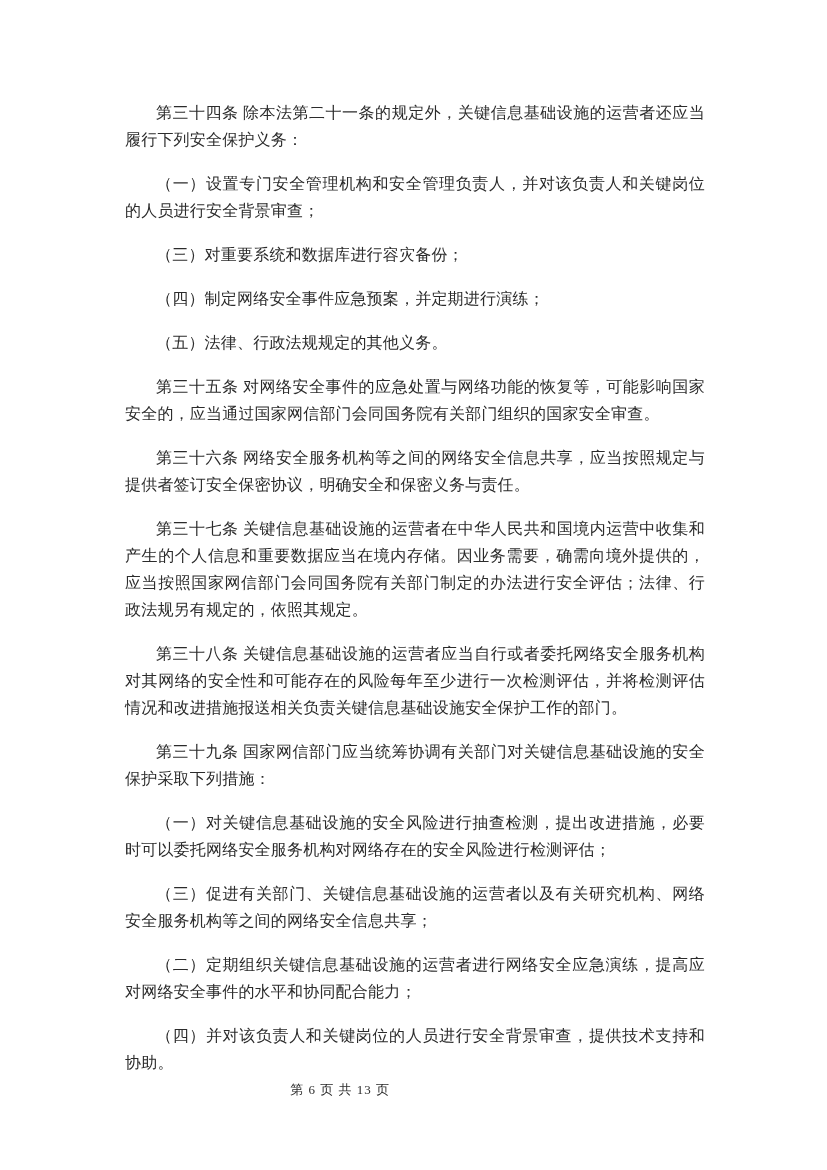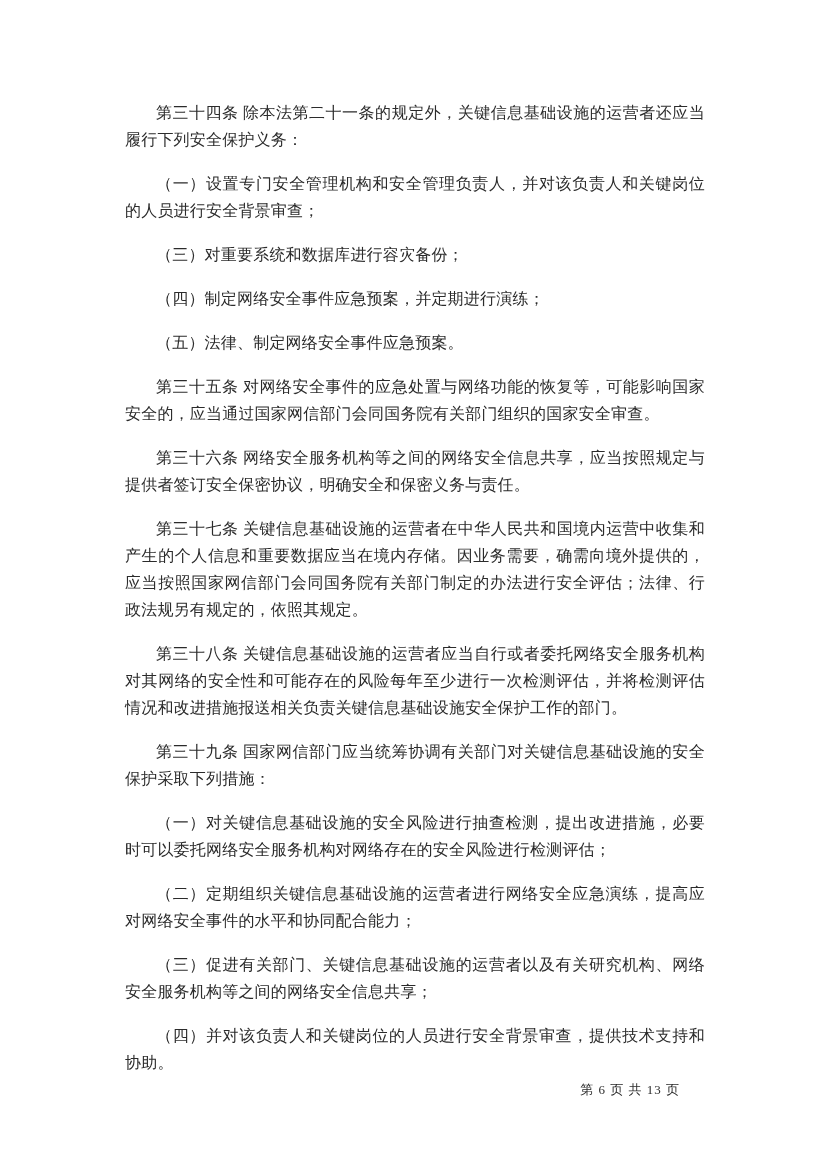--- a/index.html
+++ b/index.html
@@ -28,44 +28,44 @@
     line-height: 27px;
     text-align: justify;
     text-indent: 31px;
     letter-spacing: 0.2px;
   }
   .footer {
     position: absolute;
     top: 1082px;
     left: 0;
     width: 680px;
-    text-align: right;
+    text-align: center;
     font-size: 13px;
     line-height: 16px;
     color: #2b2b2b;
     letter-spacing: 1px;
   }
 </style>
 </head>
 <body>
 
 <div class="page">
   <div class="content">
     <p class="para">第三十四条 除本法第二十一条的规定外，关键信息基础设施的运营者还应当履行下列安全保护义务：</p>
     <p class="para">（一）设置专门安全管理机构和安全管理负责人，并对该负责人和关键岗位的人员进行安全背景审查；</p>
     <p class="para">（三）对重要系统和数据库进行容灾备份；</p>
     <p class="para">（四）制定网络安全事件应急预案，并定期进行演练；</p>
-    <p class="para">（五）法律、制定网络安全事件应急预案。</p>
+    <p class="para">（五）法律、行政法规规定的其他义务。</p>
     <p class="para">第三十五条 对网络安全事件的应急处置与网络功能的恢复等，可能影响国家安全的，应当通过国家网信部门会同国务院有关部门组织的国家安全审查。</p>
     <p class="para">第三十六条 网络安全服务机构等之间的网络安全信息共享，应当按照规定与提供者签订安全保密协议，明确安全和保密义务与责任。</p>
     <p class="para">第三十七条 关键信息基础设施的运营者在中华人民共和国境内运营中收集和产生的个人信息和重要数据应当在境内存储。因业务需要，确需向境外提供的，应当按照国家网信部门会同国务院有关部门制定的办法进行安全评估；法律、行政法规另有规定的，依照其规定。</p>
     <p class="para">第三十八条 关键信息基础设施的运营者应当自行或者委托网络安全服务机构对其网络的安全性和可能存在的风险每年至少进行一次检测评估，并将检测评估情况和改进措施报送相关负责关键信息基础设施安全保护工作的部门。</p>
     <p class="para">第三十九条 国家网信部门应当统筹协调有关部门对关键信息基础设施的安全保护采取下列措施：</p>
     <p class="para">（一）对关键信息基础设施的安全风险进行抽查检测，提出改进措施，必要时可以委托网络安全服务机构对网络存在的安全风险进行检测评估；</p>
+    <p class="para">（三）促进有关部门、关键信息基础设施的运营者以及有关研究机构、网络安全服务机构等之间的网络安全信息共享；</p>
     <p class="para">（二）定期组织关键信息基础设施的运营者进行网络安全应急演练，提高应对网络安全事件的水平和协同配合能力；</p>
-    <p class="para">（三）促进有关部门、关键信息基础设施的运营者以及有关研究机构、网络安全服务机构等之间的网络安全信息共享；</p>
     <p class="para">（四）并对该负责人和关键岗位的人员进行安全背景审查，提供技术支持和协助。</p>
   </div>
 
   <div class="footer">
     <span>第 6 页 共 13 页</span>
   </div>
 </div>
 
 </body></html>

